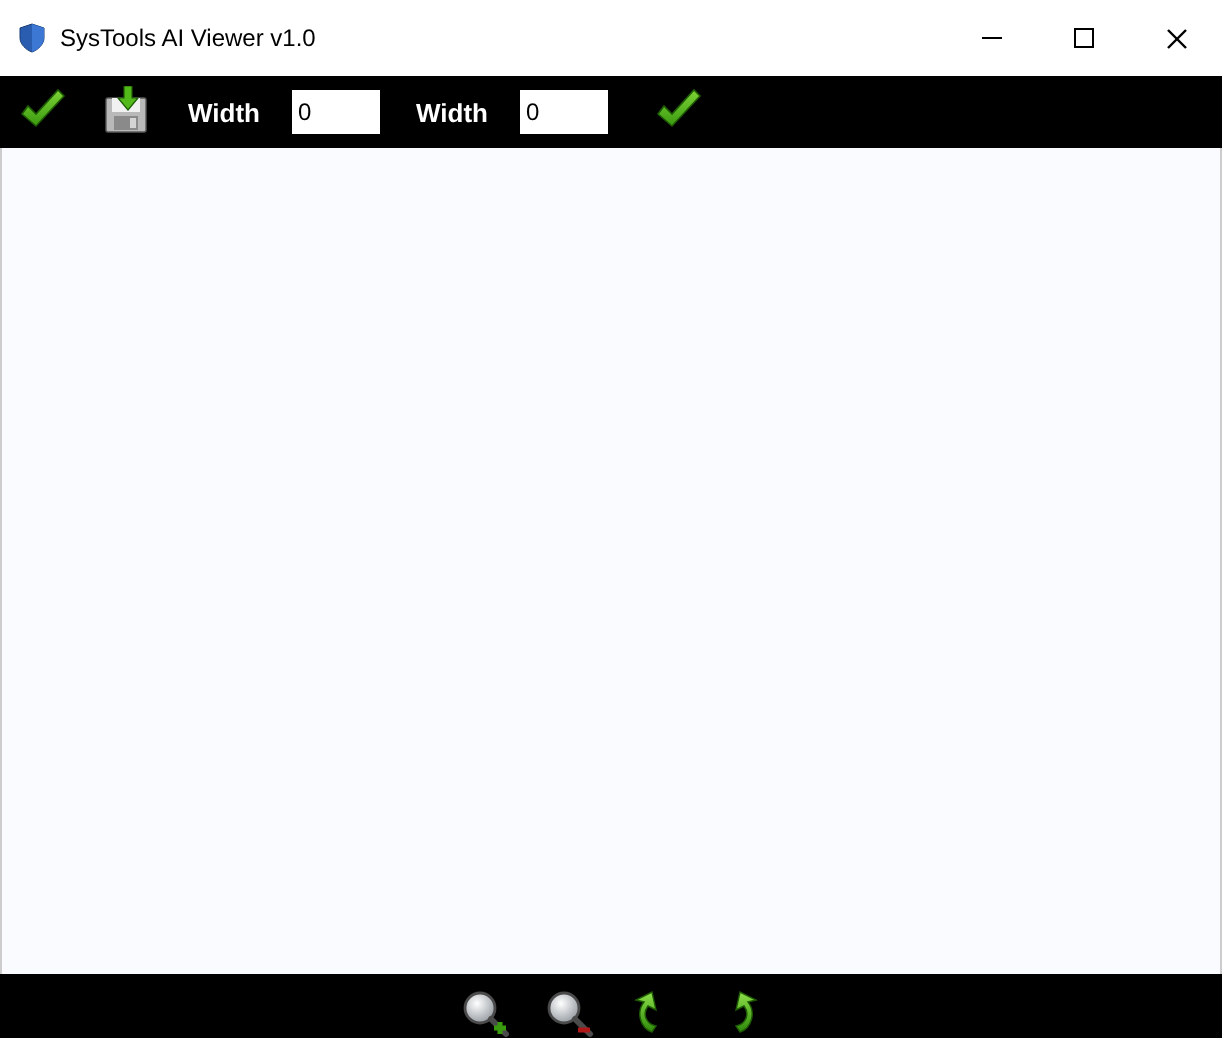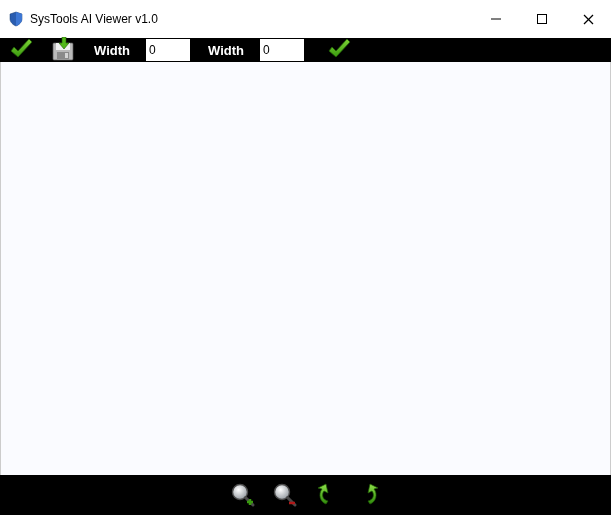--- a/index.html
+++ b/index.html
@@ -30,21 +30,21 @@
   }
   .title-spacer { flex: 1 1 auto; }
   .win-controls { display: flex; height: 100%; }
   .win-btn {
     width: 46px;
     display: flex; align-items: center; justify-content: center;
     color: #000;
   }
   .toolbar {
     background: #000;
-    height: 24px;
+    height: 36px;
     display: flex;
     align-items: center;
     padding: 0 8px;
     gap: 16px;
   }
   .toolbar .ic { width: 26px; height: 26px; display: flex; align-items: center; justify-content: center; }
   .toolbar label { color: #fff; font-weight: bold; font-size: 13px; margin-left: 2px; }
   .toolbar input {
     width: 44px; height: 22px;
     border: none;

